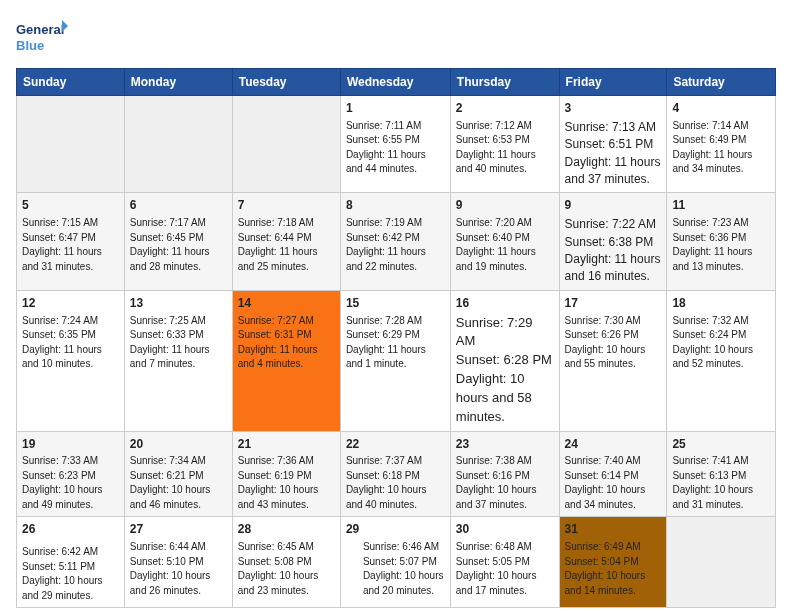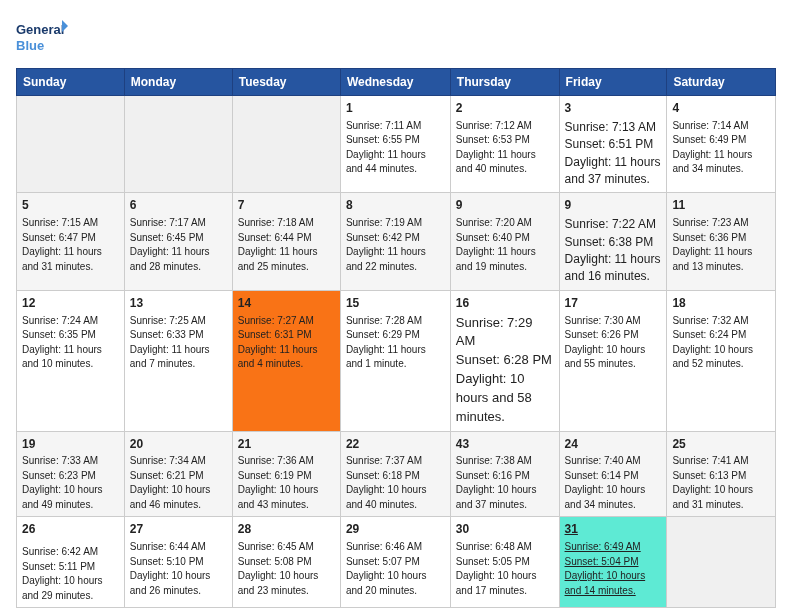--- a/index.html
+++ b/index.html
@@ -196,21 +196,21 @@
         </td>
         <td style="background-color: rgb(245, 245, 245);">
           <span class="day-num">21</span>
           <div style="font-size: 10px; line-height: 1.45; color: rgb(34, 34, 34);">Sunrise: 7:36 AM<br>Sunset: 6:19 PM<br>Daylight: 10 hours and 43 minutes.</div>
         </td>
         <td style="background-color: rgb(245, 245, 245);">
           <span class="day-num">22</span>
           <div style="font-size: 10px; line-height: 1.45; color: rgb(34, 34, 34);">Sunrise: 7:37 AM<br>Sunset: 6:18 PM<br>Daylight: 10 hours and 40 minutes.</div>
         </td>
         <td style="background-color: rgb(245, 245, 245);">
-          <span class="day-num">43</span>
+          <span class="day-num">23</span>
           <div style="font-size: 10px; line-height: 1.45; color: rgb(34, 34, 34);">Sunrise: 7:38 AM<br>Sunset: 6:16 PM<br>Daylight: 10 hours and 37 minutes.</div>
         </td>
         <td style="background-color: rgb(245, 245, 245); margin-left: 6px;">
           <span class="day-num">24</span>
           <div style="font-size: 10px; line-height: 1.45; color: rgb(34, 34, 34);">Sunrise: 7:40 AM<br>Sunset: 6:14 PM<br>Daylight: 10 hours and 34 minutes.</div>
         </td>
         <td style="background-color: rgb(245, 245, 245);">
           <span class="day-num">25</span>
           <div style="font-size: 10px; line-height: 1.45; color: rgb(34, 34, 34);">Sunrise: 7:41 AM<br>Sunset: 6:13 PM<br>Daylight: 10 hours and 31 minutes.</div>
         </td>
@@ -223,26 +223,26 @@
         <td style="background-color: rgb(255, 255, 255);">
           <span class="day-num">27</span>
           <div style="font-size: 10px; line-height: 1.45; color: rgb(34, 34, 34);">Sunrise: 6:44 AM<br>Sunset: 5:10 PM<br>Daylight: 10 hours and 26 minutes.</div>
         </td>
         <td style="background-color: rgb(255, 255, 255);">
           <span class="day-num">28</span>
           <div style="font-size: 10px; line-height: 1.45; color: rgb(34, 34, 34);">Sunrise: 6:45 AM<br>Sunset: 5:08 PM<br>Daylight: 10 hours and 23 minutes.</div>
         </td>
         <td style="background-color: rgb(255, 255, 255);">
           <span class="day-num">29</span>
-          <div style="font-size: 10px; line-height: 1.45; color: rgb(34, 34, 34);">Sunrise: 6:46 AM<br>Sunset: 5:07 PM<br>Daylight: 10 hours and 20 minutes.</div>
+          <div style="font-size: 10px; line-height: 1.45; color: rgb(34, 34, 34); margin-left: 17px;">Sunrise: 6:46 AM<br>Sunset: 5:07 PM<br>Daylight: 10 hours and 20 minutes.</div>
         </td>
         <td style="background-color: rgb(255, 255, 255);">
           <span class="day-num">30</span>
           <div style="font-size: 10px; line-height: 1.45; color: rgb(34, 34, 34);">Sunrise: 6:48 AM<br>Sunset: 5:05 PM<br>Daylight: 10 hours and 17 minutes.</div>
         </td>
-        <td style="background-color: #5eead4; text-decoration: underline;">
+        <td style="background-color: #a16207;">
           <span class="day-num">31</span>
           <div style="font-size: 10px; line-height: 1.45; color: rgb(34, 34, 34);">Sunrise: 6:49 AM<br>Sunset: 5:04 PM<br>Daylight: 10 hours and 14 minutes.</div>
         </td>
         <td class="empty" style="background-color: rgb(240, 240, 240);"></td>
       </tr>
     </tbody>
 </table>
 
 </body></html>

